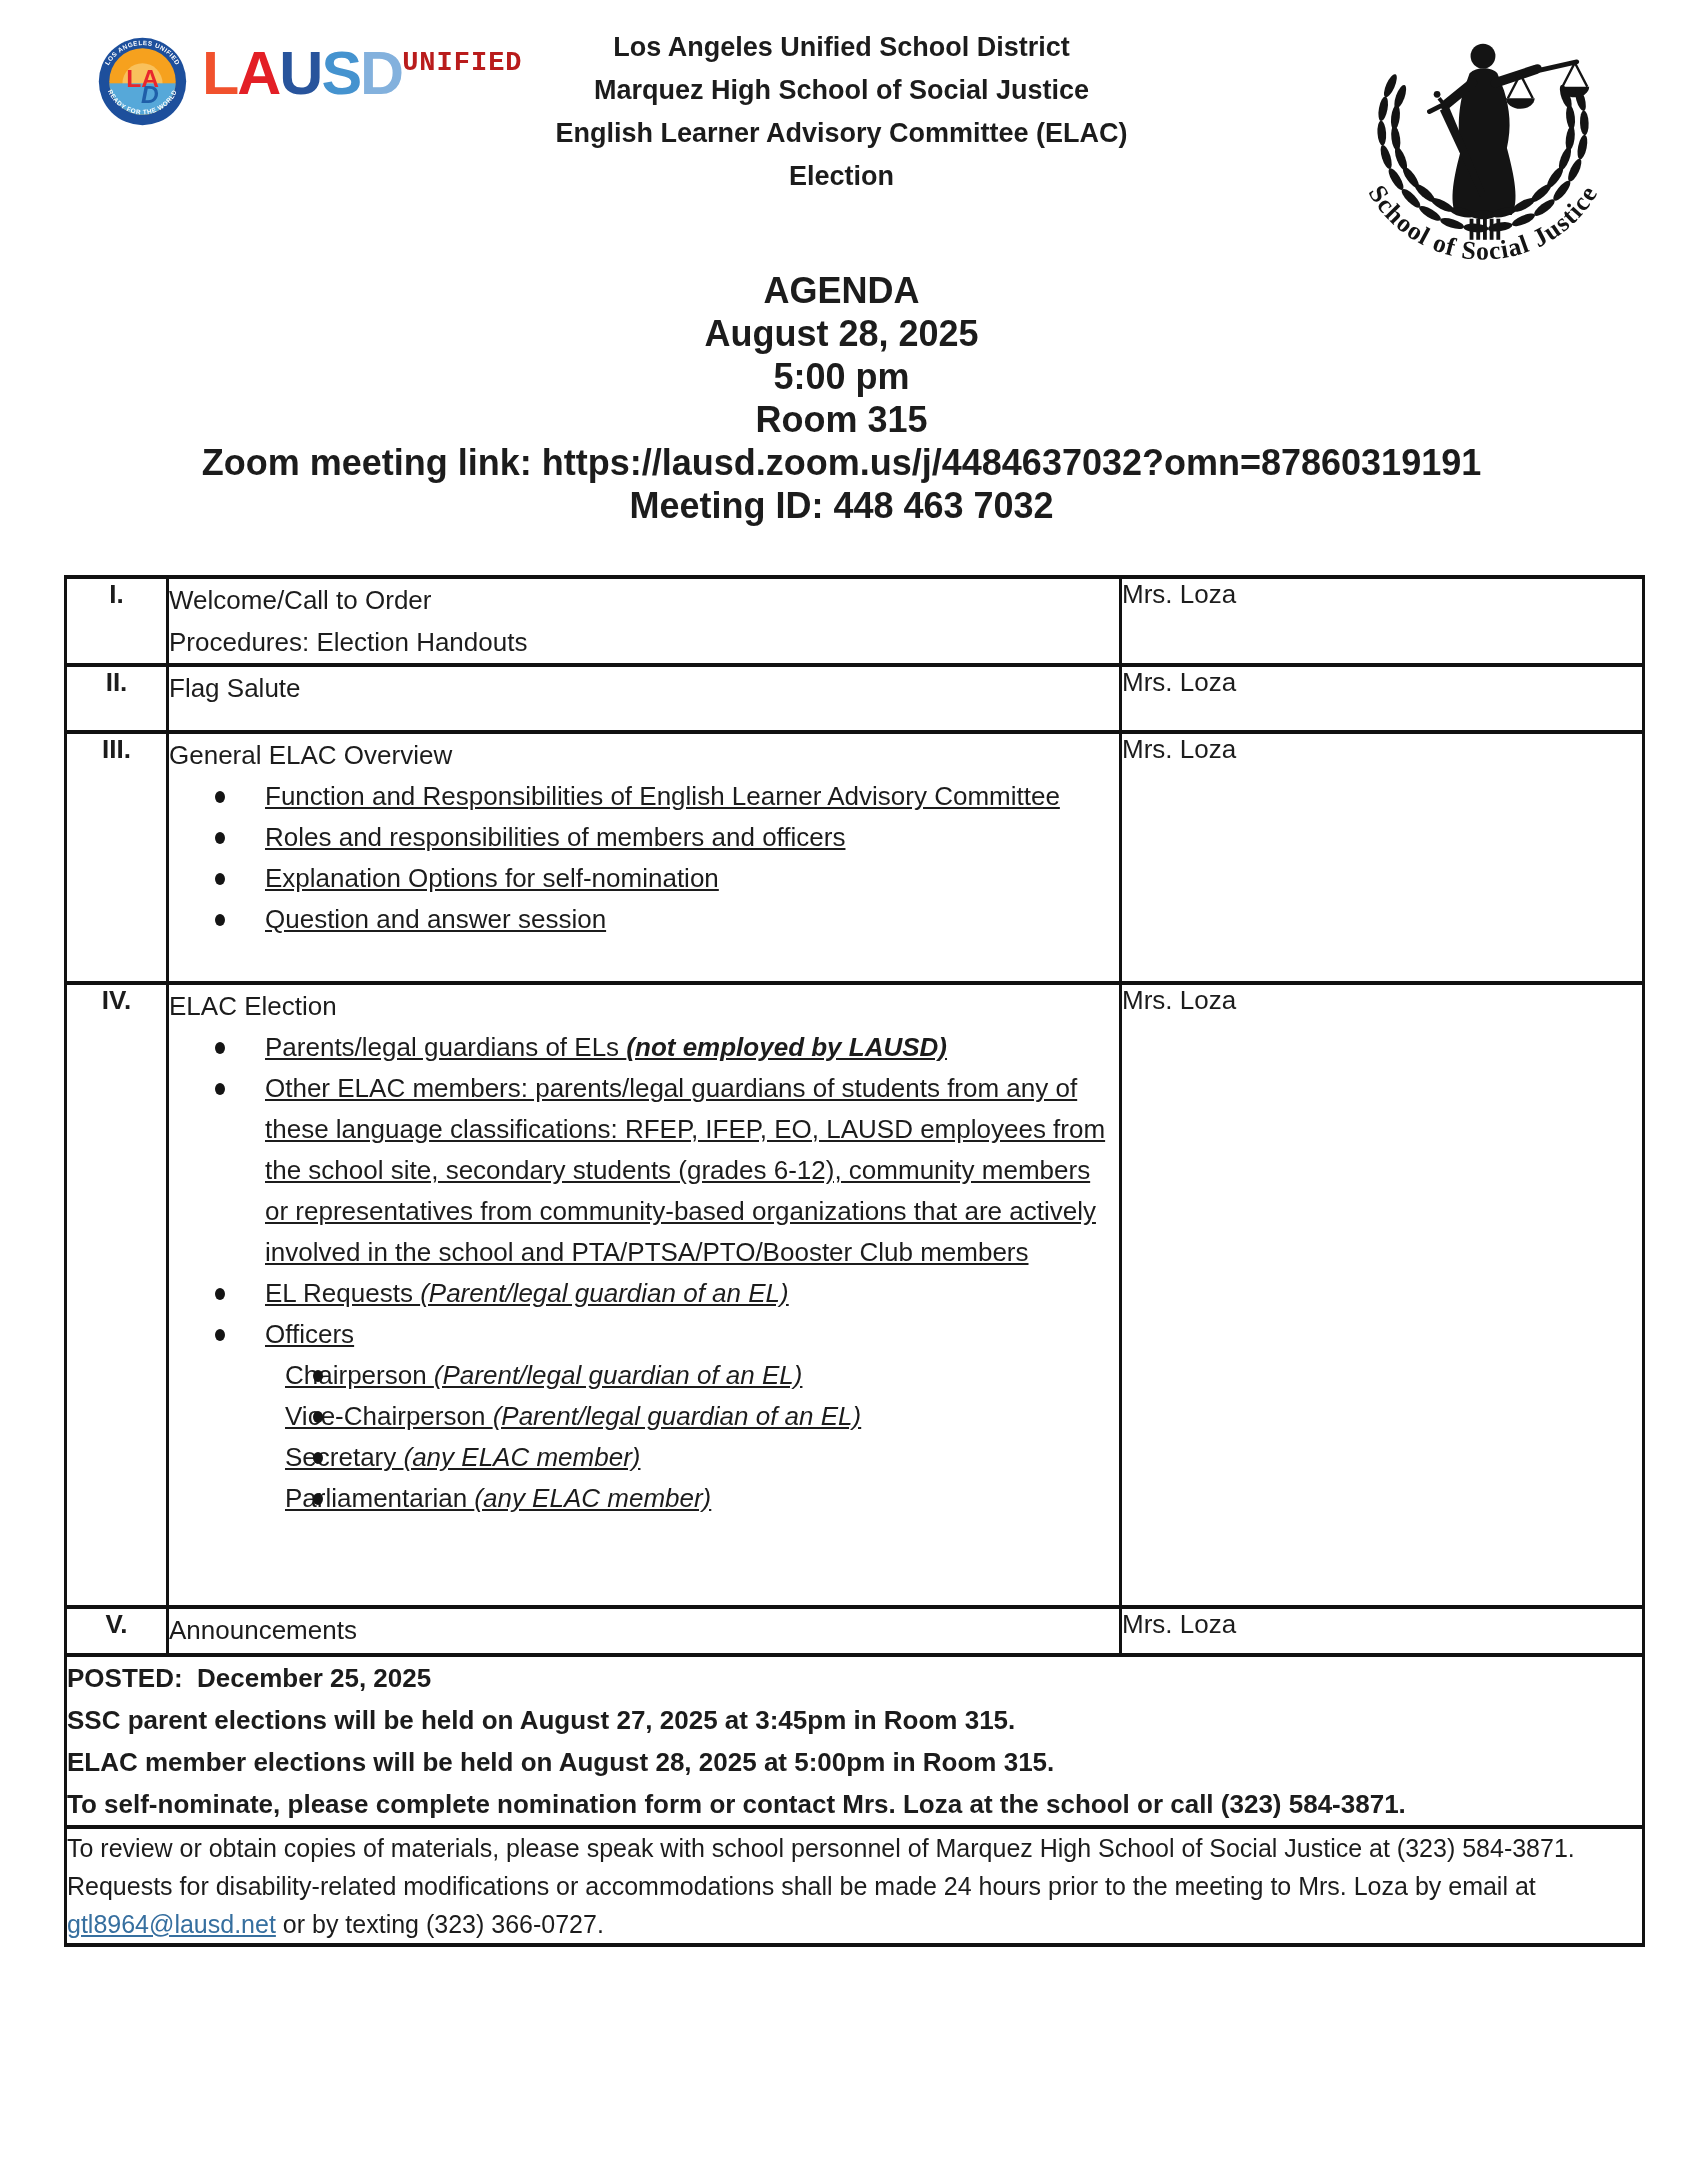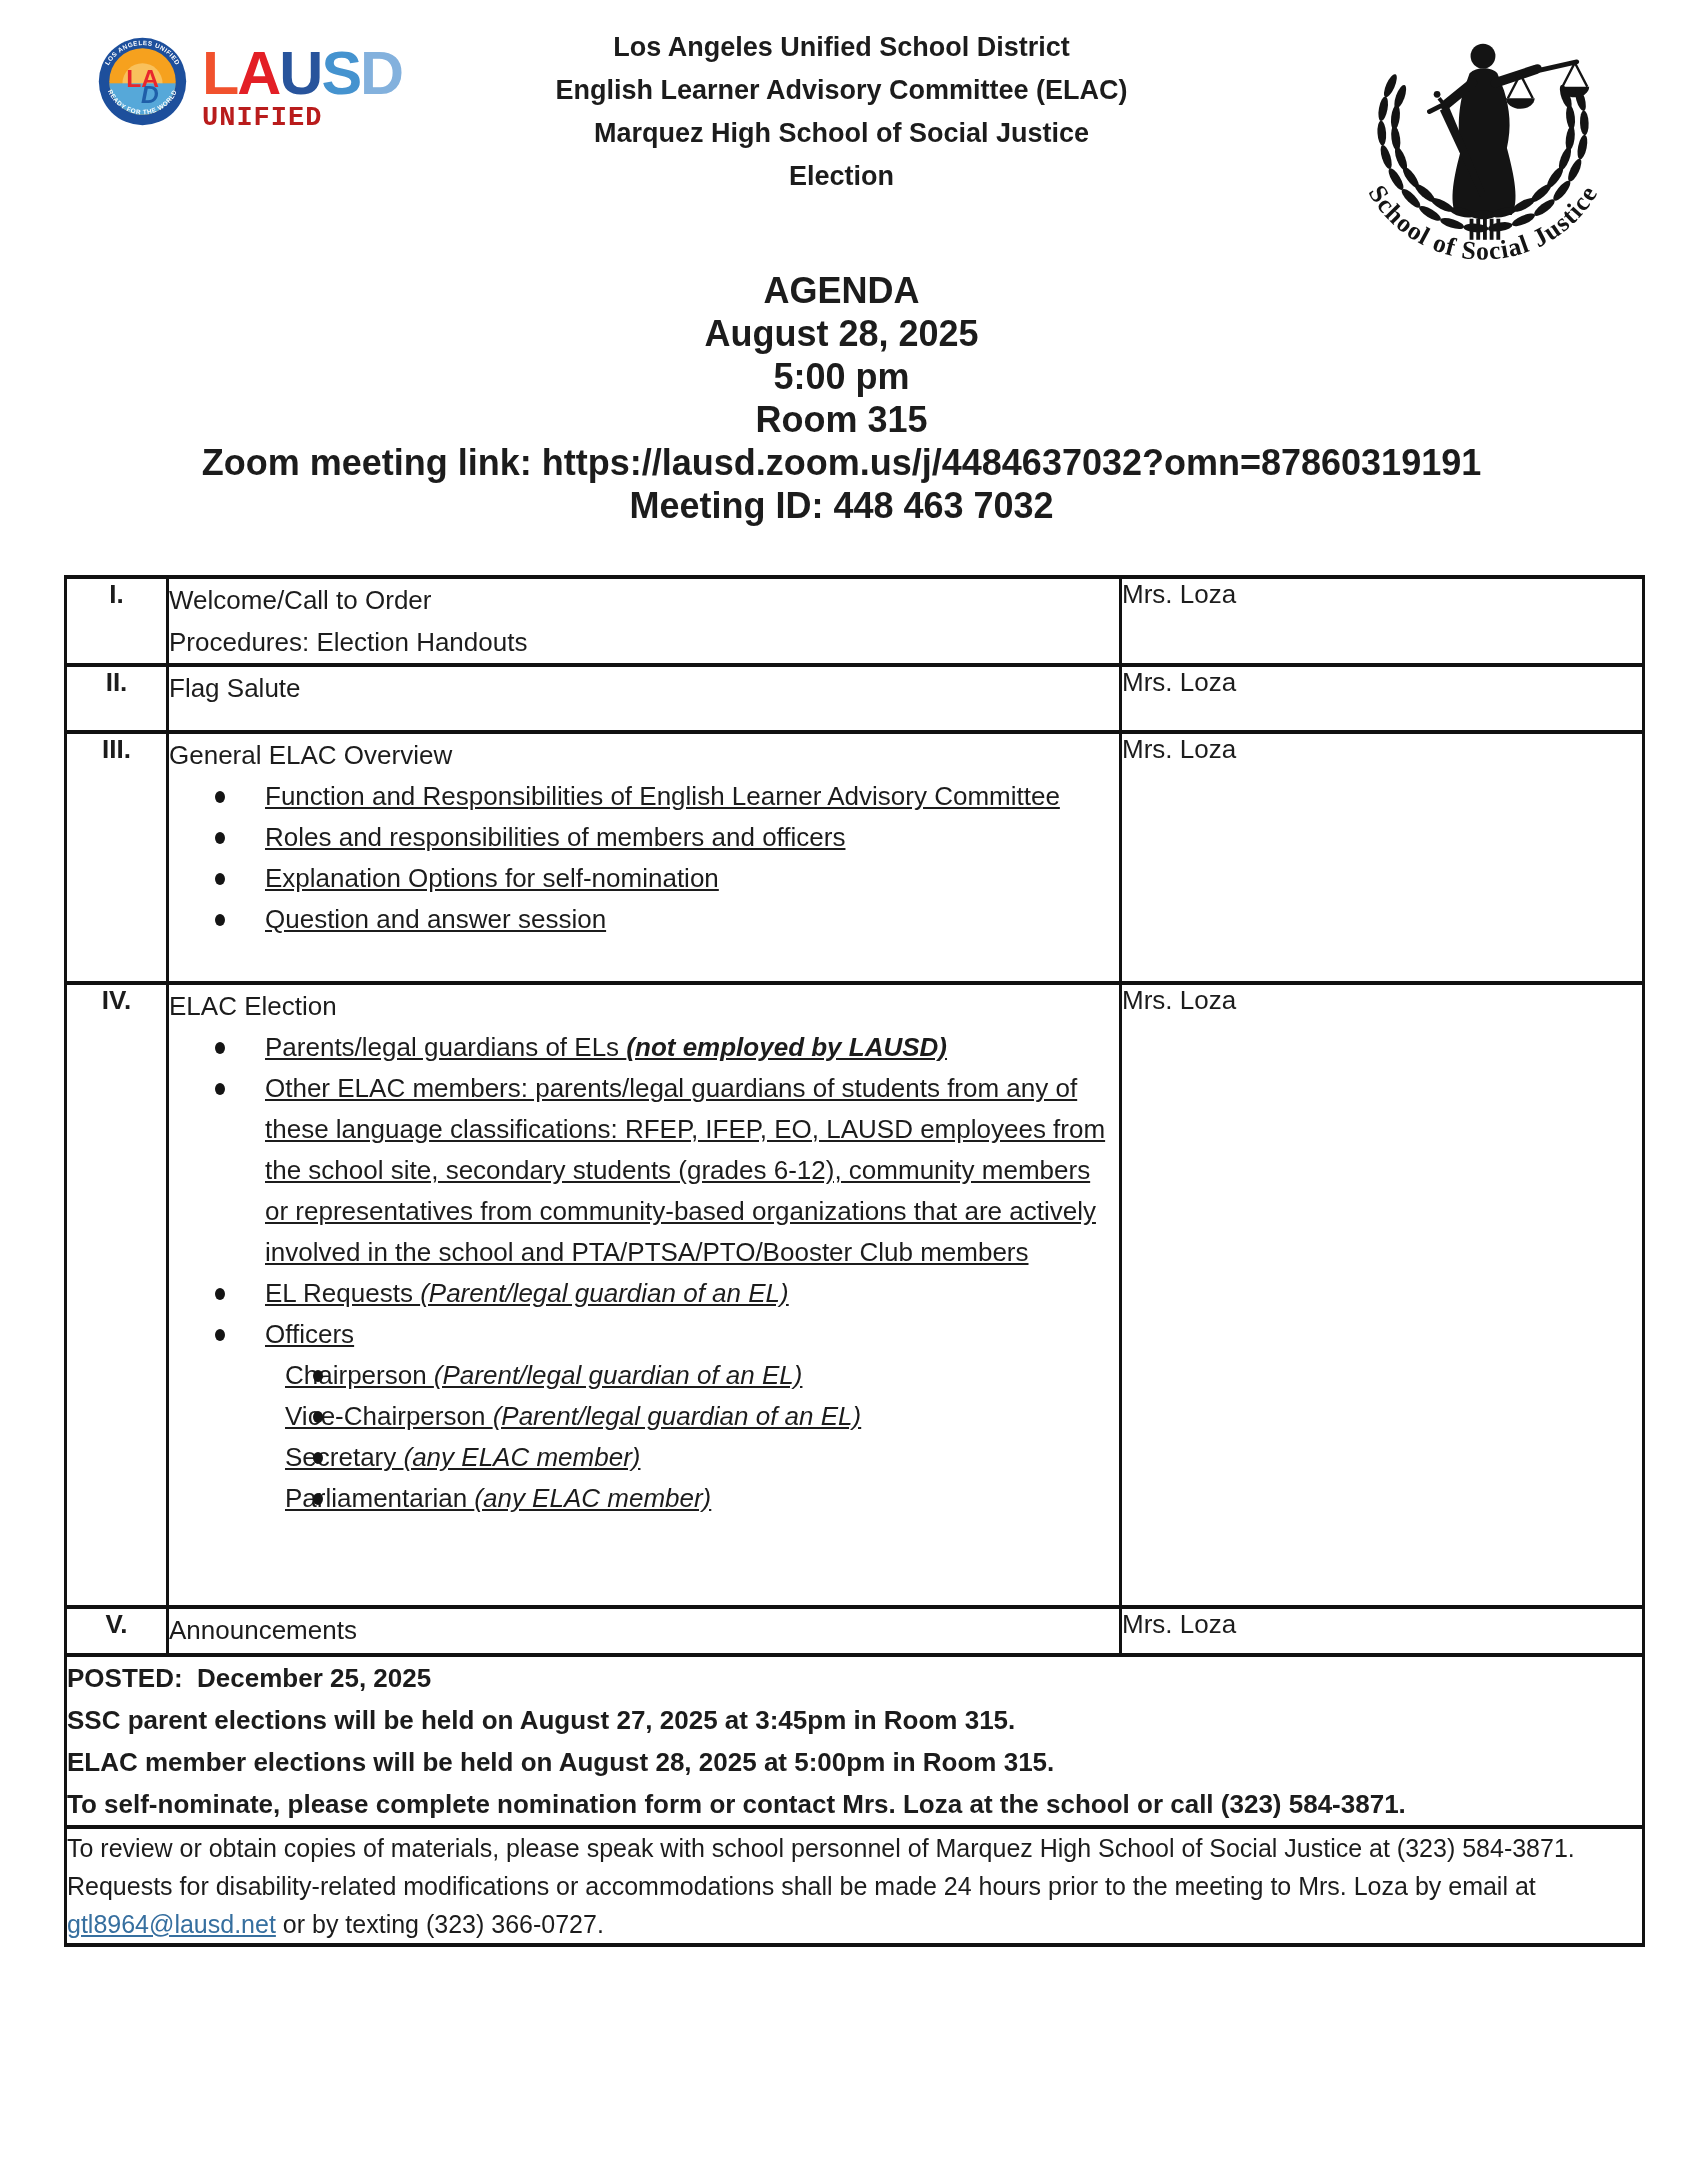--- a/index.html
+++ b/index.html
@@ -6,21 +6,21 @@
   .page{
     position:relative;
     width:1683px;height:2178px;
     background:#ffffff;
     font-family:"Liberation Sans","DejaVu Sans",sans-serif;
     color:#1c1c1c;
     overflow:hidden;
   }
   
   .lausd-logo{position:absolute;left:97px;top:36px;display:flex;gap:14px;align-items:flex-start;}
-  .wordmark{display:flex;flex-direction:column;margin-top:10px;}
+  .wordmark{display:flex;flex-direction:row;margin-top:10px;}
   .wordmark-main{font-weight:700;font-size:61px;line-height:55px;letter-spacing:-2px;}
   .wordmark-sub{font-weight:700;font-size:27px;letter-spacing:1px;margin-top:2px;}
   .justice-logo{position:absolute;right:54px;top:14px;}
   .org-block{padding-top:26px;text-align:center;font-weight:700;font-size:27px;line-height:43px;}
   .agenda-block{margin-top:71px;text-align:center;font-weight:700;font-size:36px;line-height:43px;}
   
   table.agenda{
     margin:48px 0 0 64px;
     width:1569px;
     border-collapse:collapse;
@@ -159,22 +159,22 @@
       </g>
       <path id="captionArc" d="M 20 165 A 138 138 0 0 0 280 165" fill="none"></path>
       <text font-family="Liberation Serif, serif" font-size="27" font-weight="700" fill="#141414" letter-spacing="1">
         <textPath href="#captionArc" startOffset="50%" text-anchor="middle">School of Social Justice</textPath>
       </text>
     </svg>
   </div>
 
   <div class="org-block">
     <div>Los Angeles Unified School District</div>
+    <div>Marquez High School of Social Justice</div>
     <div>English Learner Advisory Committee (ELAC)</div>
-    <div>Marquez High School of Social Justice</div>
     <div>Election</div>
   </div>
 
   <div class="agenda-block">
     <div>AGENDA</div>
     <div>August 28, 2025</div>
     <div>5:00 pm</div>
     <div>Room 315</div>
     <div>Zoom meeting link: https://lausd.zoom.us/j/4484637032?omn=87860319191</div>
     <div>Meeting ID: 448 463 7032</div>

